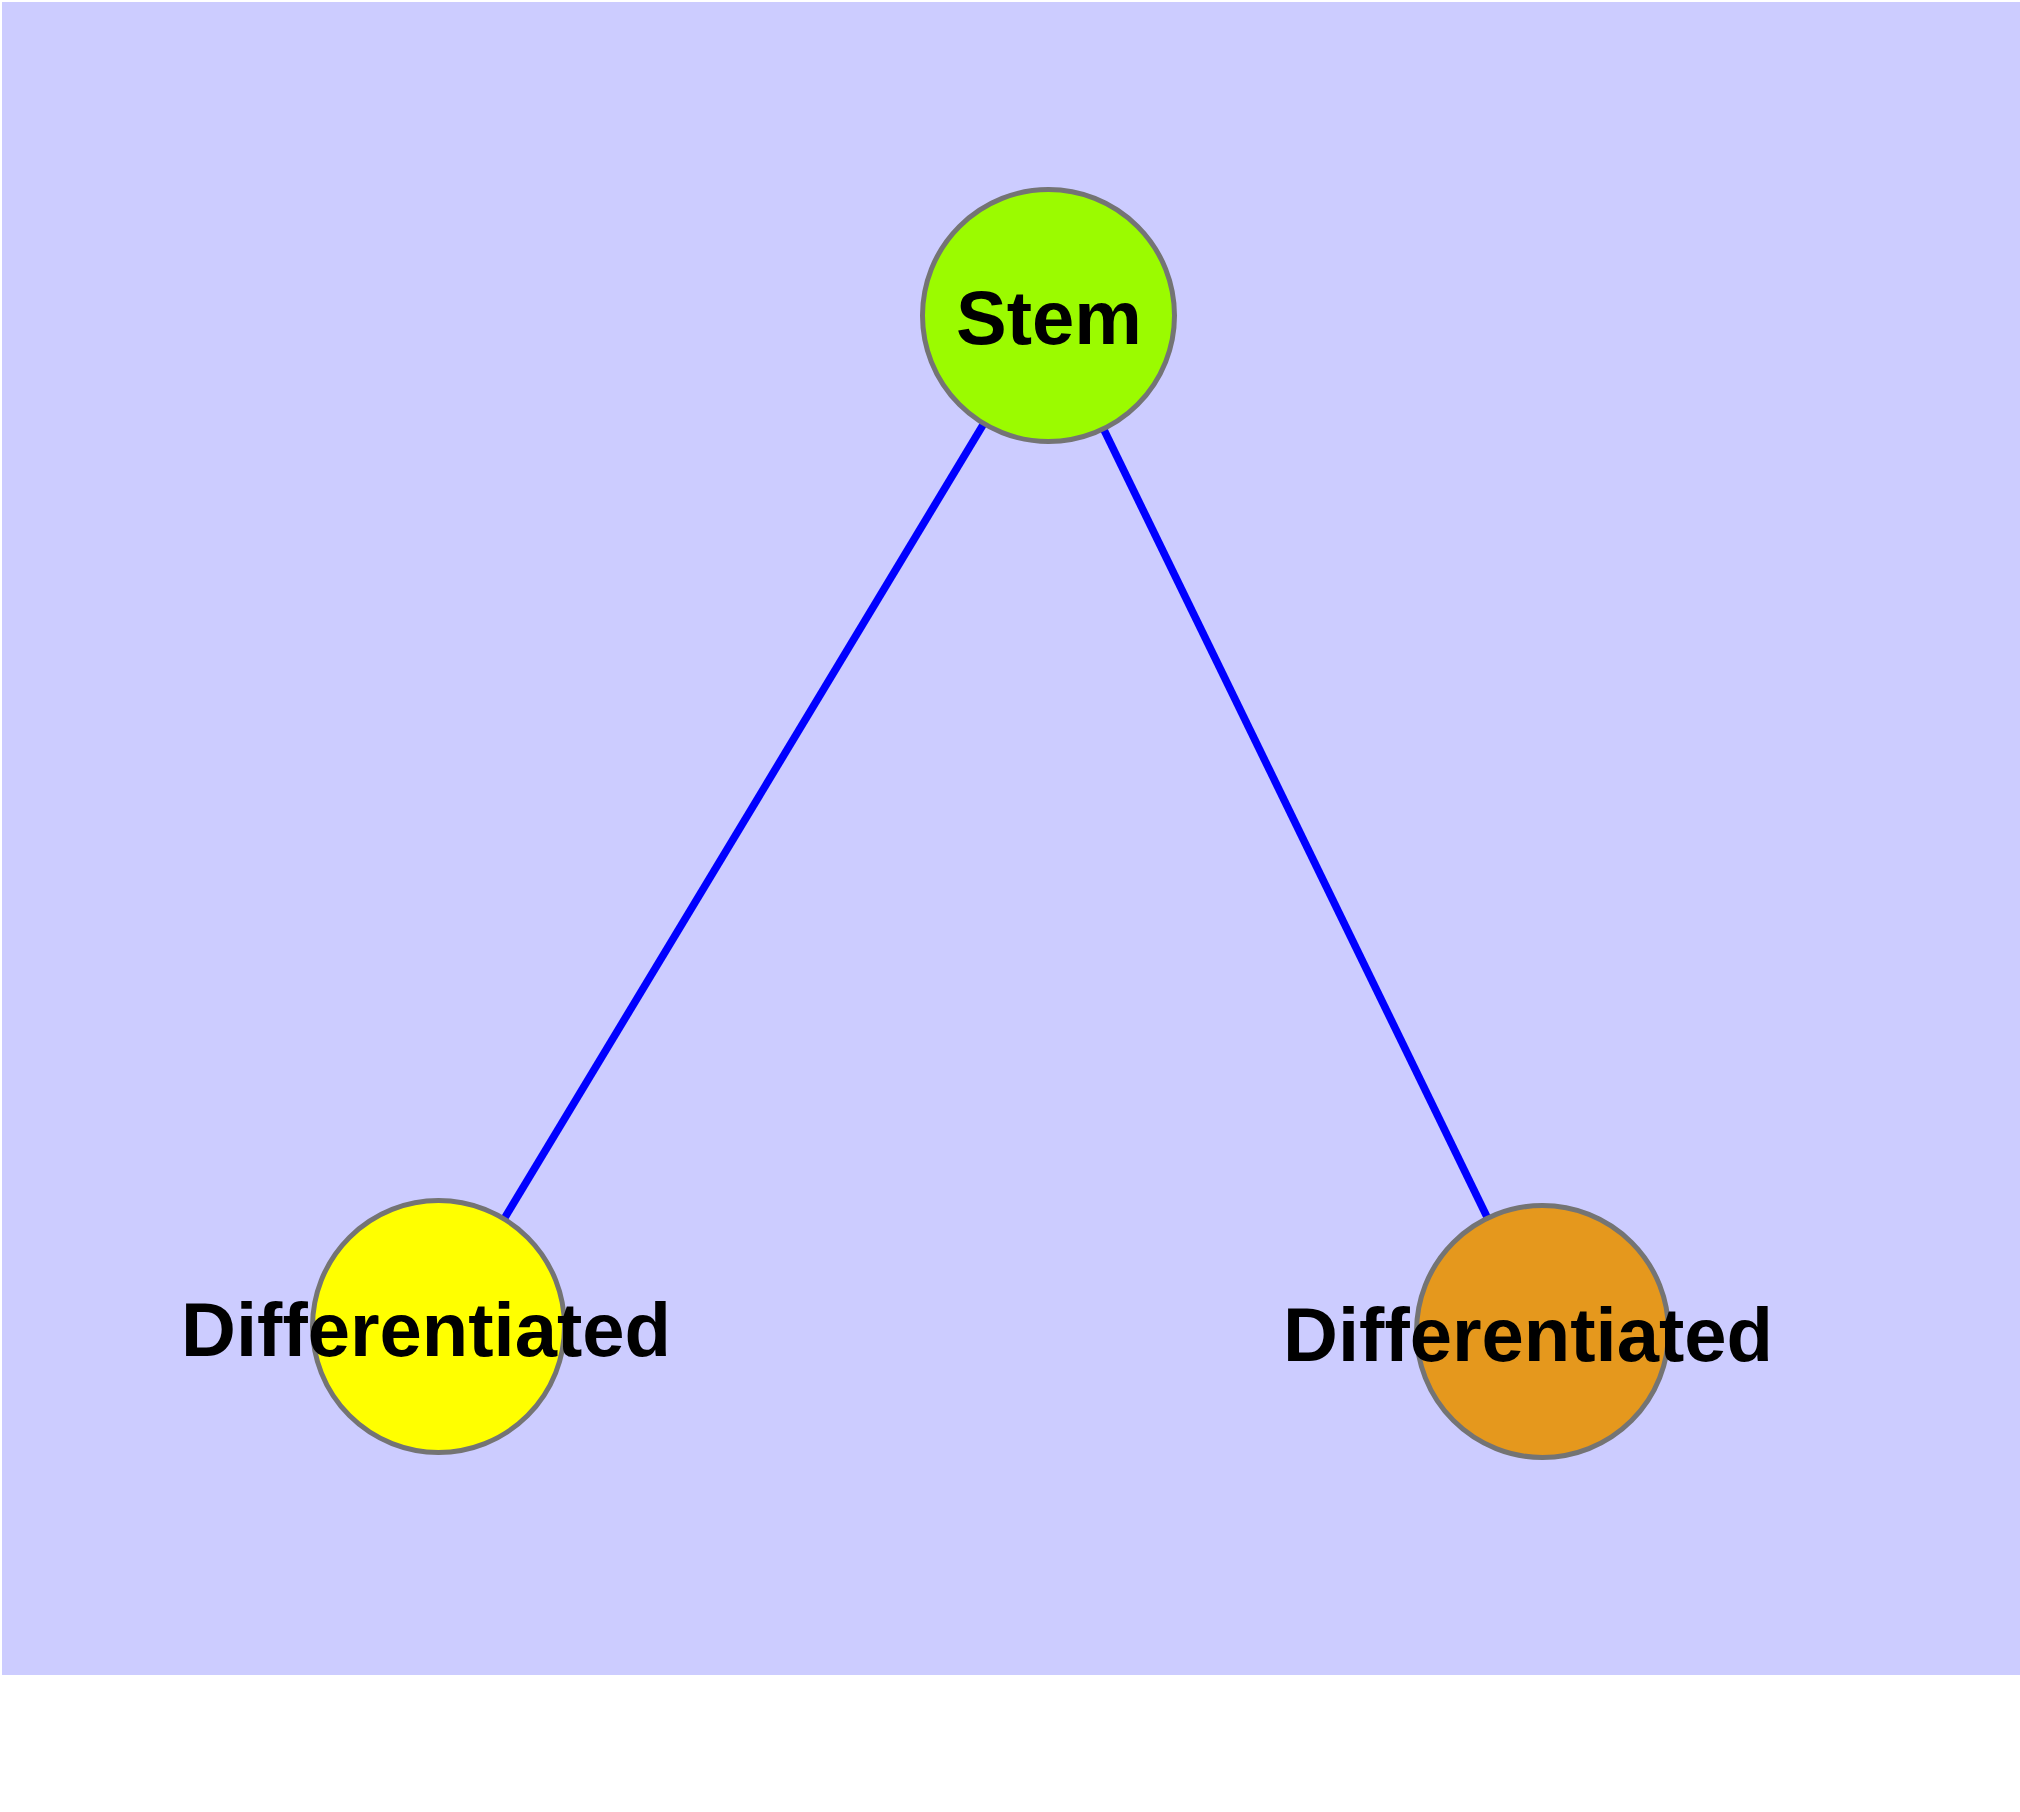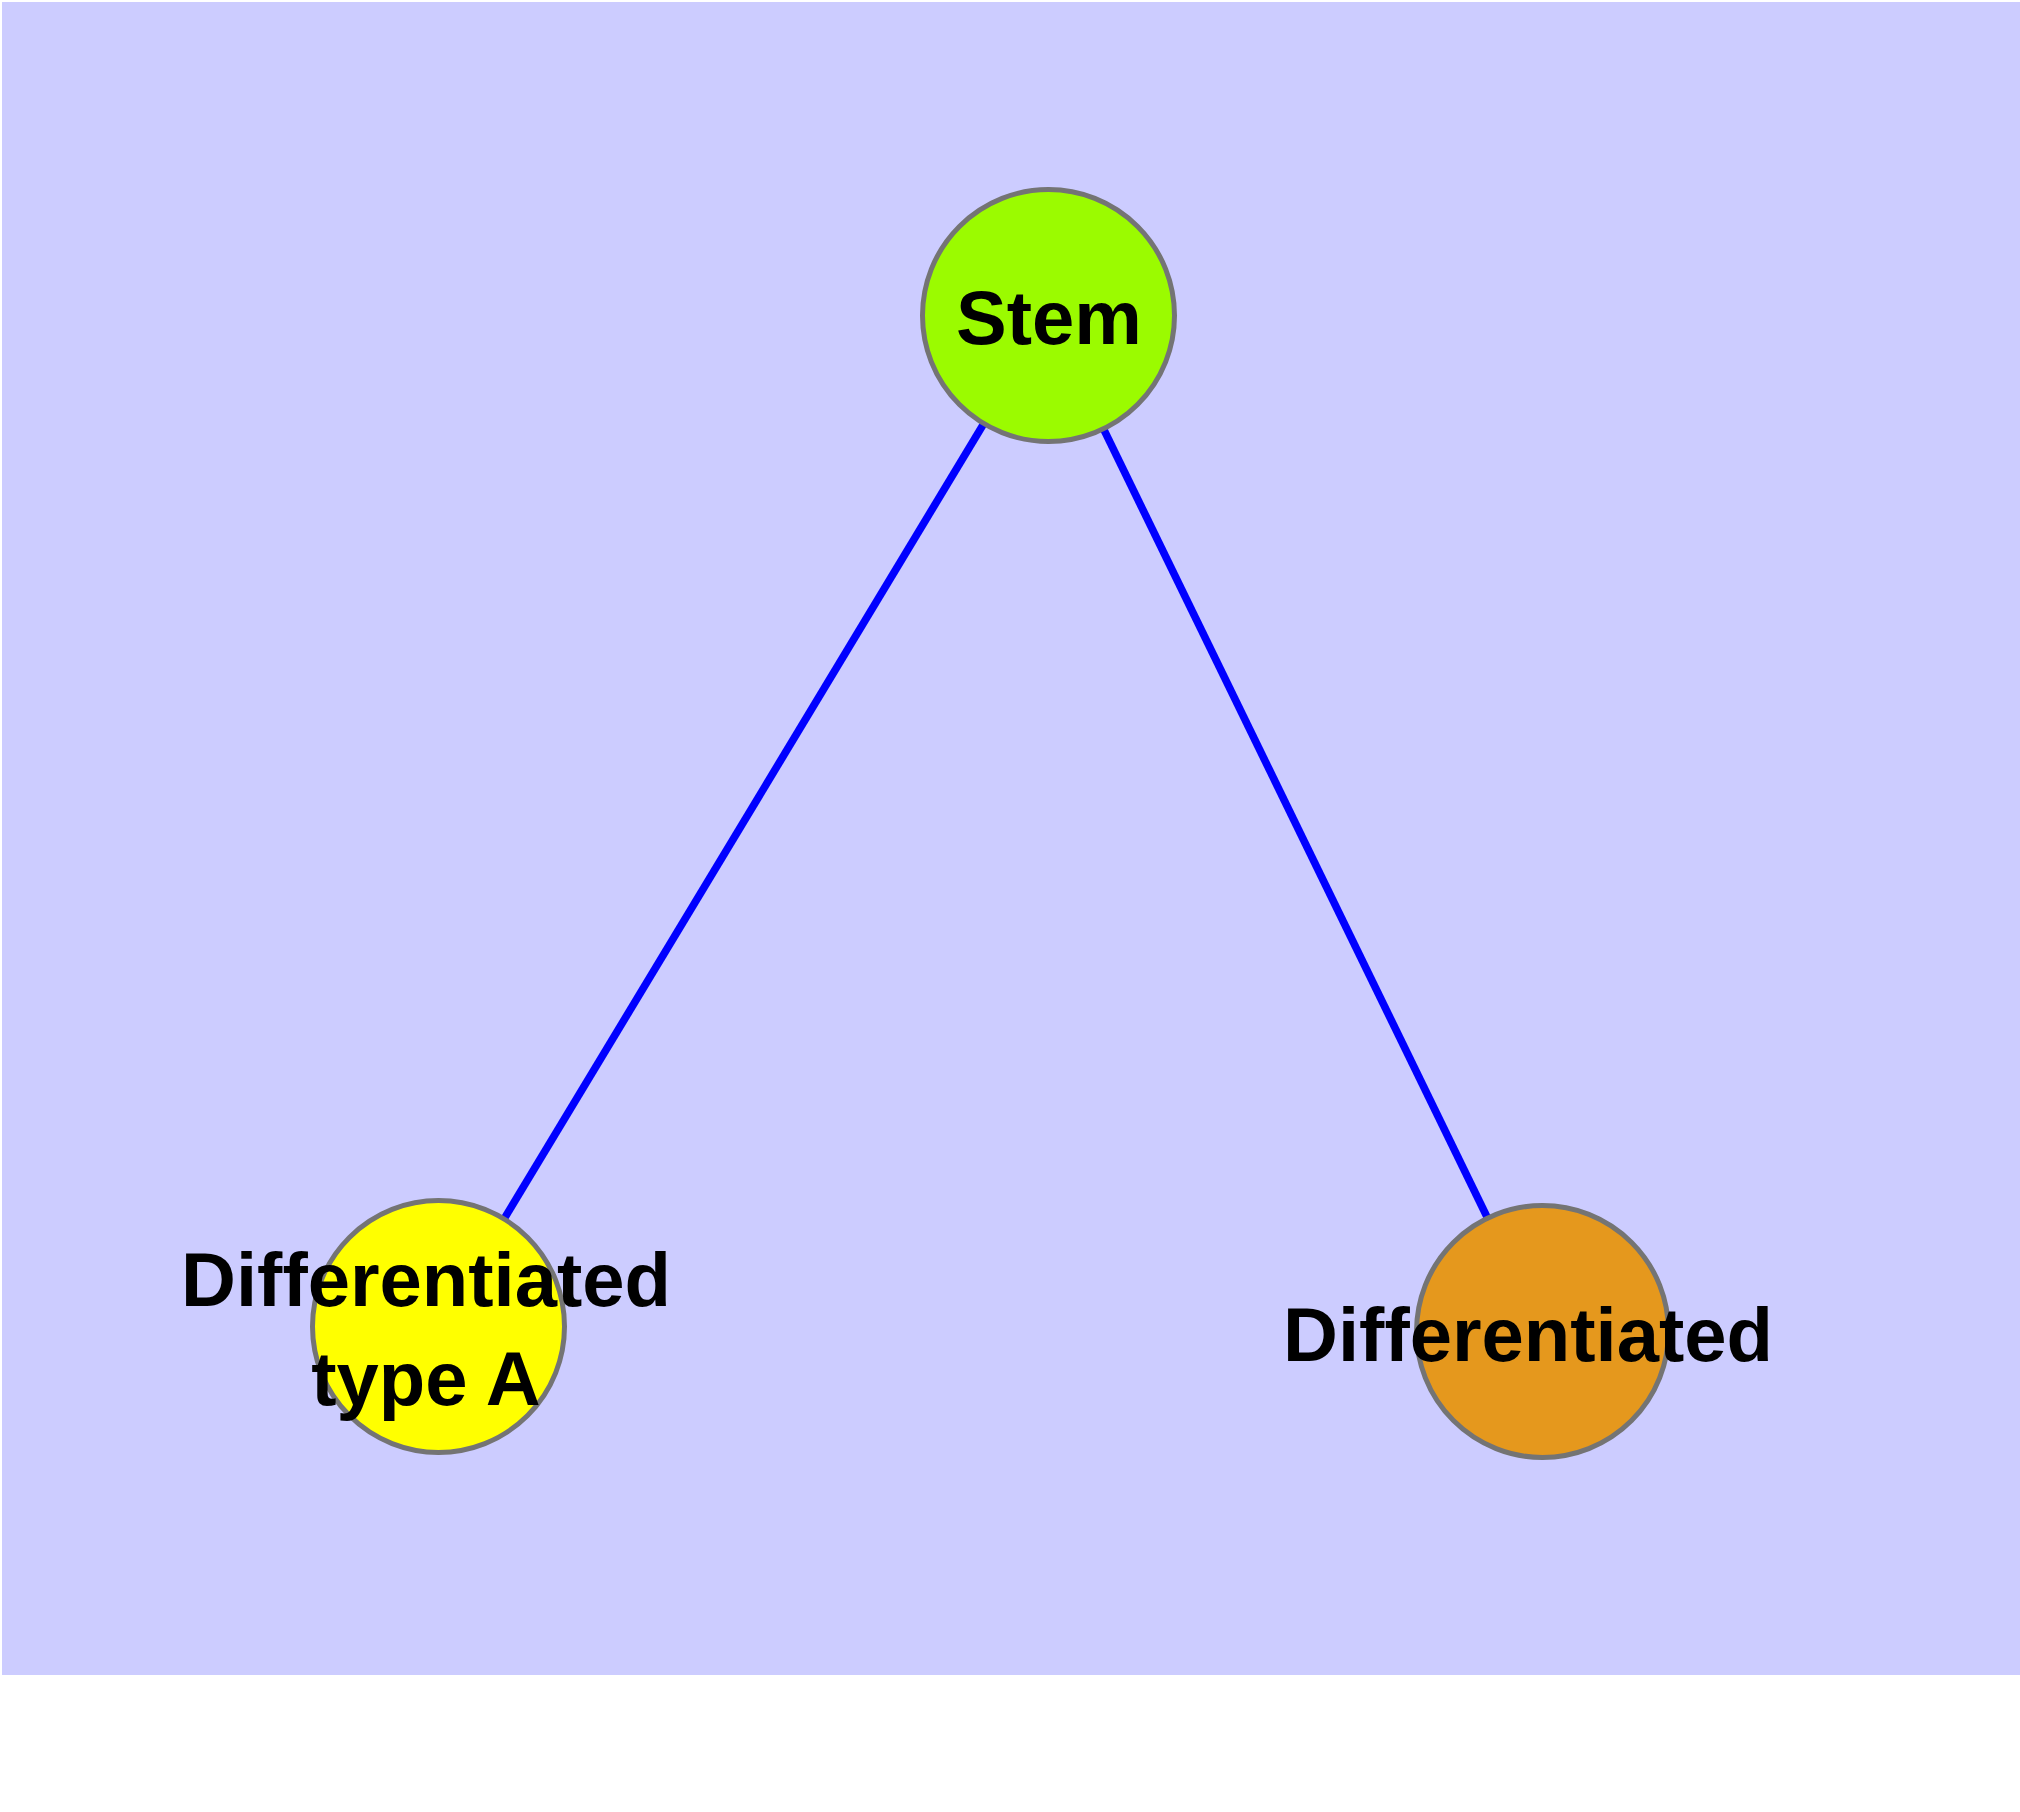--- a/index.html
+++ b/index.html
@@ -80,21 +80,20 @@
   <div class="node node-a" style="background-color: rgb(255, 255, 0); border-color: rgb(116, 116, 116);"></div>
 
   <div class="node node-b" style="background-color: rgb(229, 152, 29); border-color: rgb(116, 116, 116);"></div>
 
   <div class="node-label label-stem">
     <div>Stem</div>
   </div>
 
   <div class="node-label label-a">
     <div>Differentiated</div>
-    <div>type A</div>
   </div>
 
   <div class="node-label label-b">
     <div>Differentiated</div>
   </div>
 
 </div>
 
 
 </body></html>

